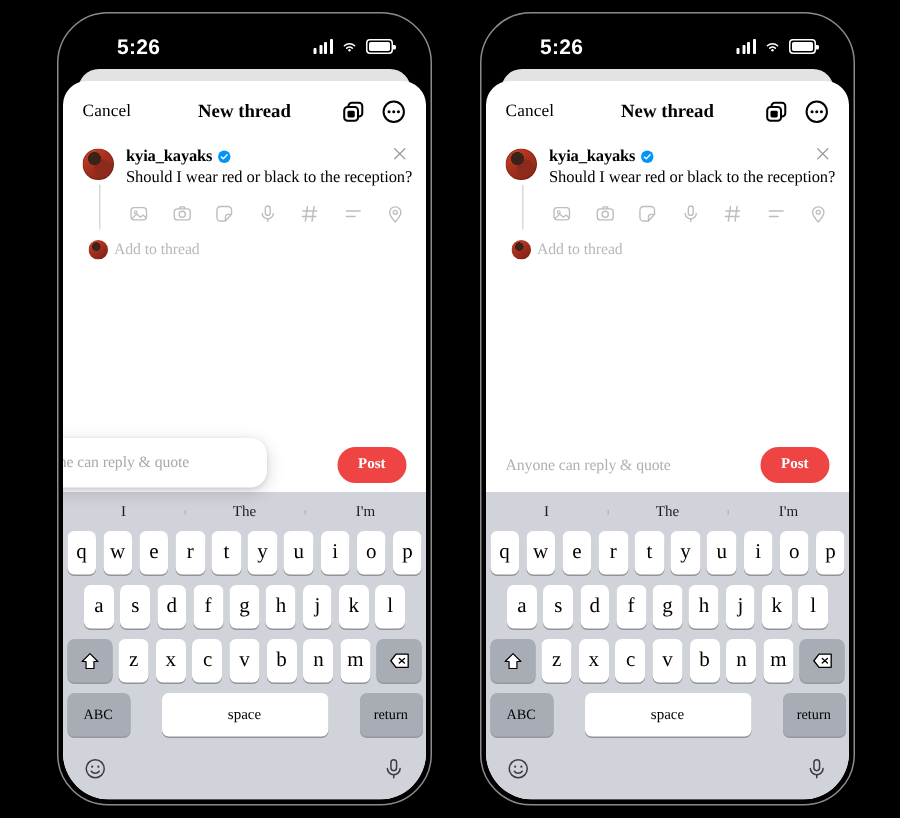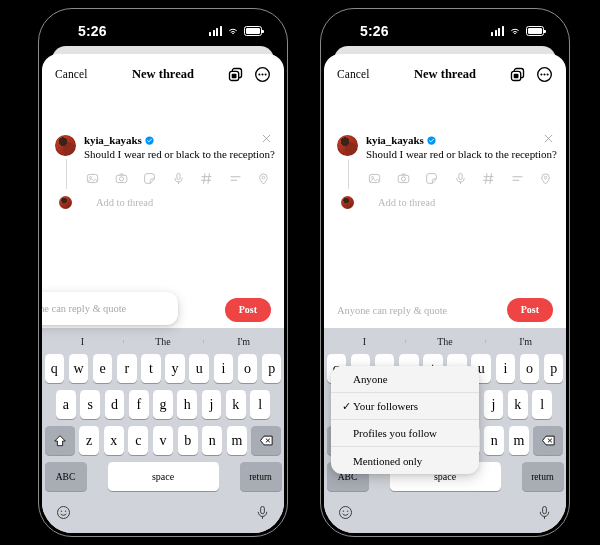--- a/index.html
+++ b/index.html
@@ -147,21 +147,20 @@
     align-items: center;
     gap: 10px;
     z-index: 2;
   }
   .nav-ico { width: 17px; height: 17px; display: block; }
 
   
   .composer {
     padding: 4px 13px 0 13px;
     position: relative;
-    margin-top: 36px;
   }
   .post-row { display: flex; }
   .avatar {
     width: 21px; height: 21px;
     border-radius: 50%;
     flex: 0 0 21px;
     margin-top: 1px;
     background:
       radial-gradient(circle at 38% 32%, #3a2318 0 22%, rgba(58,35,24,0) 23%),
       radial-gradient(circle at 64% 62%, #8c2b1c 0 30%, rgba(140,43,28,0) 31%),
@@ -208,21 +207,21 @@
     width: 1.1px;
     height: 30px;
     background: #d8d8d8;
     border-radius: 1px;
   }
 
   .addthread-row {
     display: flex;
     align-items: center;
     margin-top: 9px;
-    gap: 24px;
+    gap: 4px;
   }
   .avatar-sm {
     width: 13px; height: 13px;
     border-radius: 50%;
     flex: 0 0 13px;
     margin-left: 4px;
     background:
       radial-gradient(circle at 40% 34%, #3a2318 0 24%, rgba(58,35,24,0) 25%),
       linear-gradient(145deg, #c9432a 0%, #9c2c1c 55%, #741f12 100%);
   }
@@ -666,35 +665,20 @@
           <div class="avatar-sm"></div>
           <div class="addthread-label">Add to thread</div>
         </div>
       </div>
 
       <div class="bottombar">
         <span class="reply-plain">Anyone can reply &amp; quote</span>
         <div class="post-btn">Post</div>
       </div>
 
-      <div class="dropdown">
-        <div class="dd-item indent">
-          <span>Anyone</span>
-        </div>
-        <div class="dd-item">
-          <span class="dd-check">✓</span>
-          <span>Your followers</span>
-        </div>
-        <div class="dd-item indent">
-          <span>Profiles you follow</span>
-        </div>
-        <div class="dd-item indent">
-          <span>Mentioned only</span>
-        </div>
-      </div>
 
       <div class="keyboard">
         <div class="predict">
           <div>I</div>
           <div>The</div>
           <div>I'm</div>
         </div>
         <div class="krow r1">
           <div class="key">q</div>
           <div class="key">w</div>

